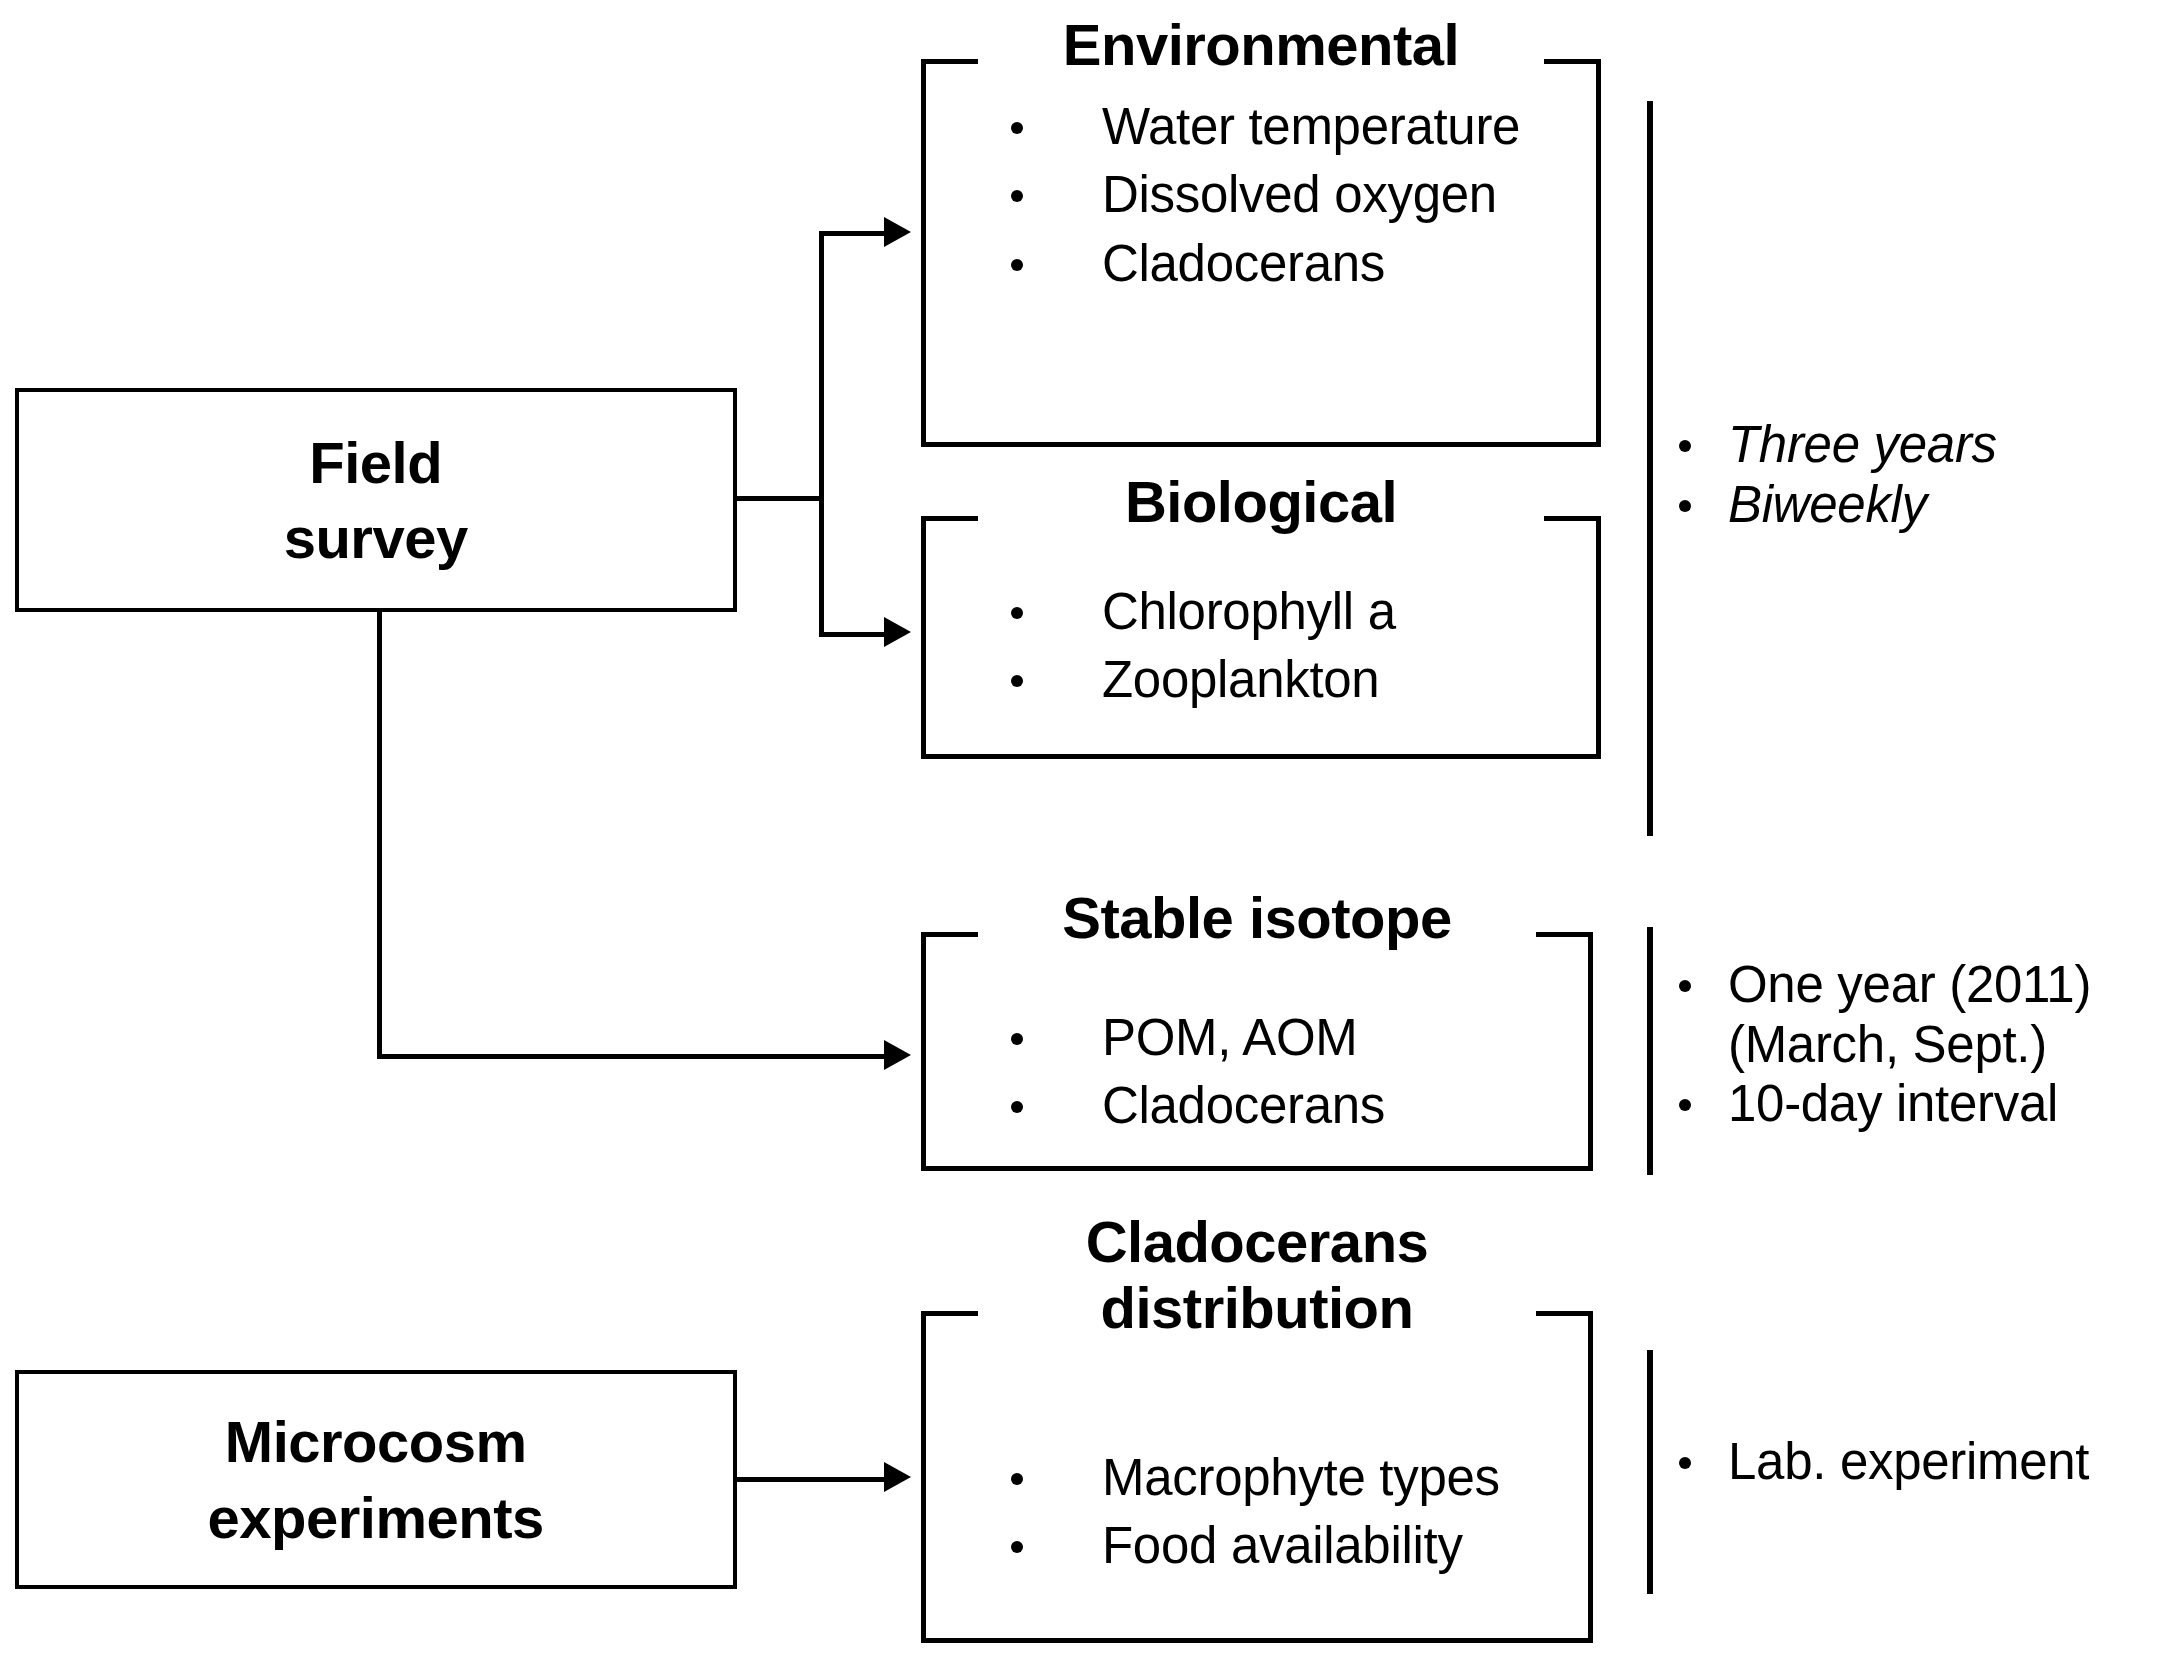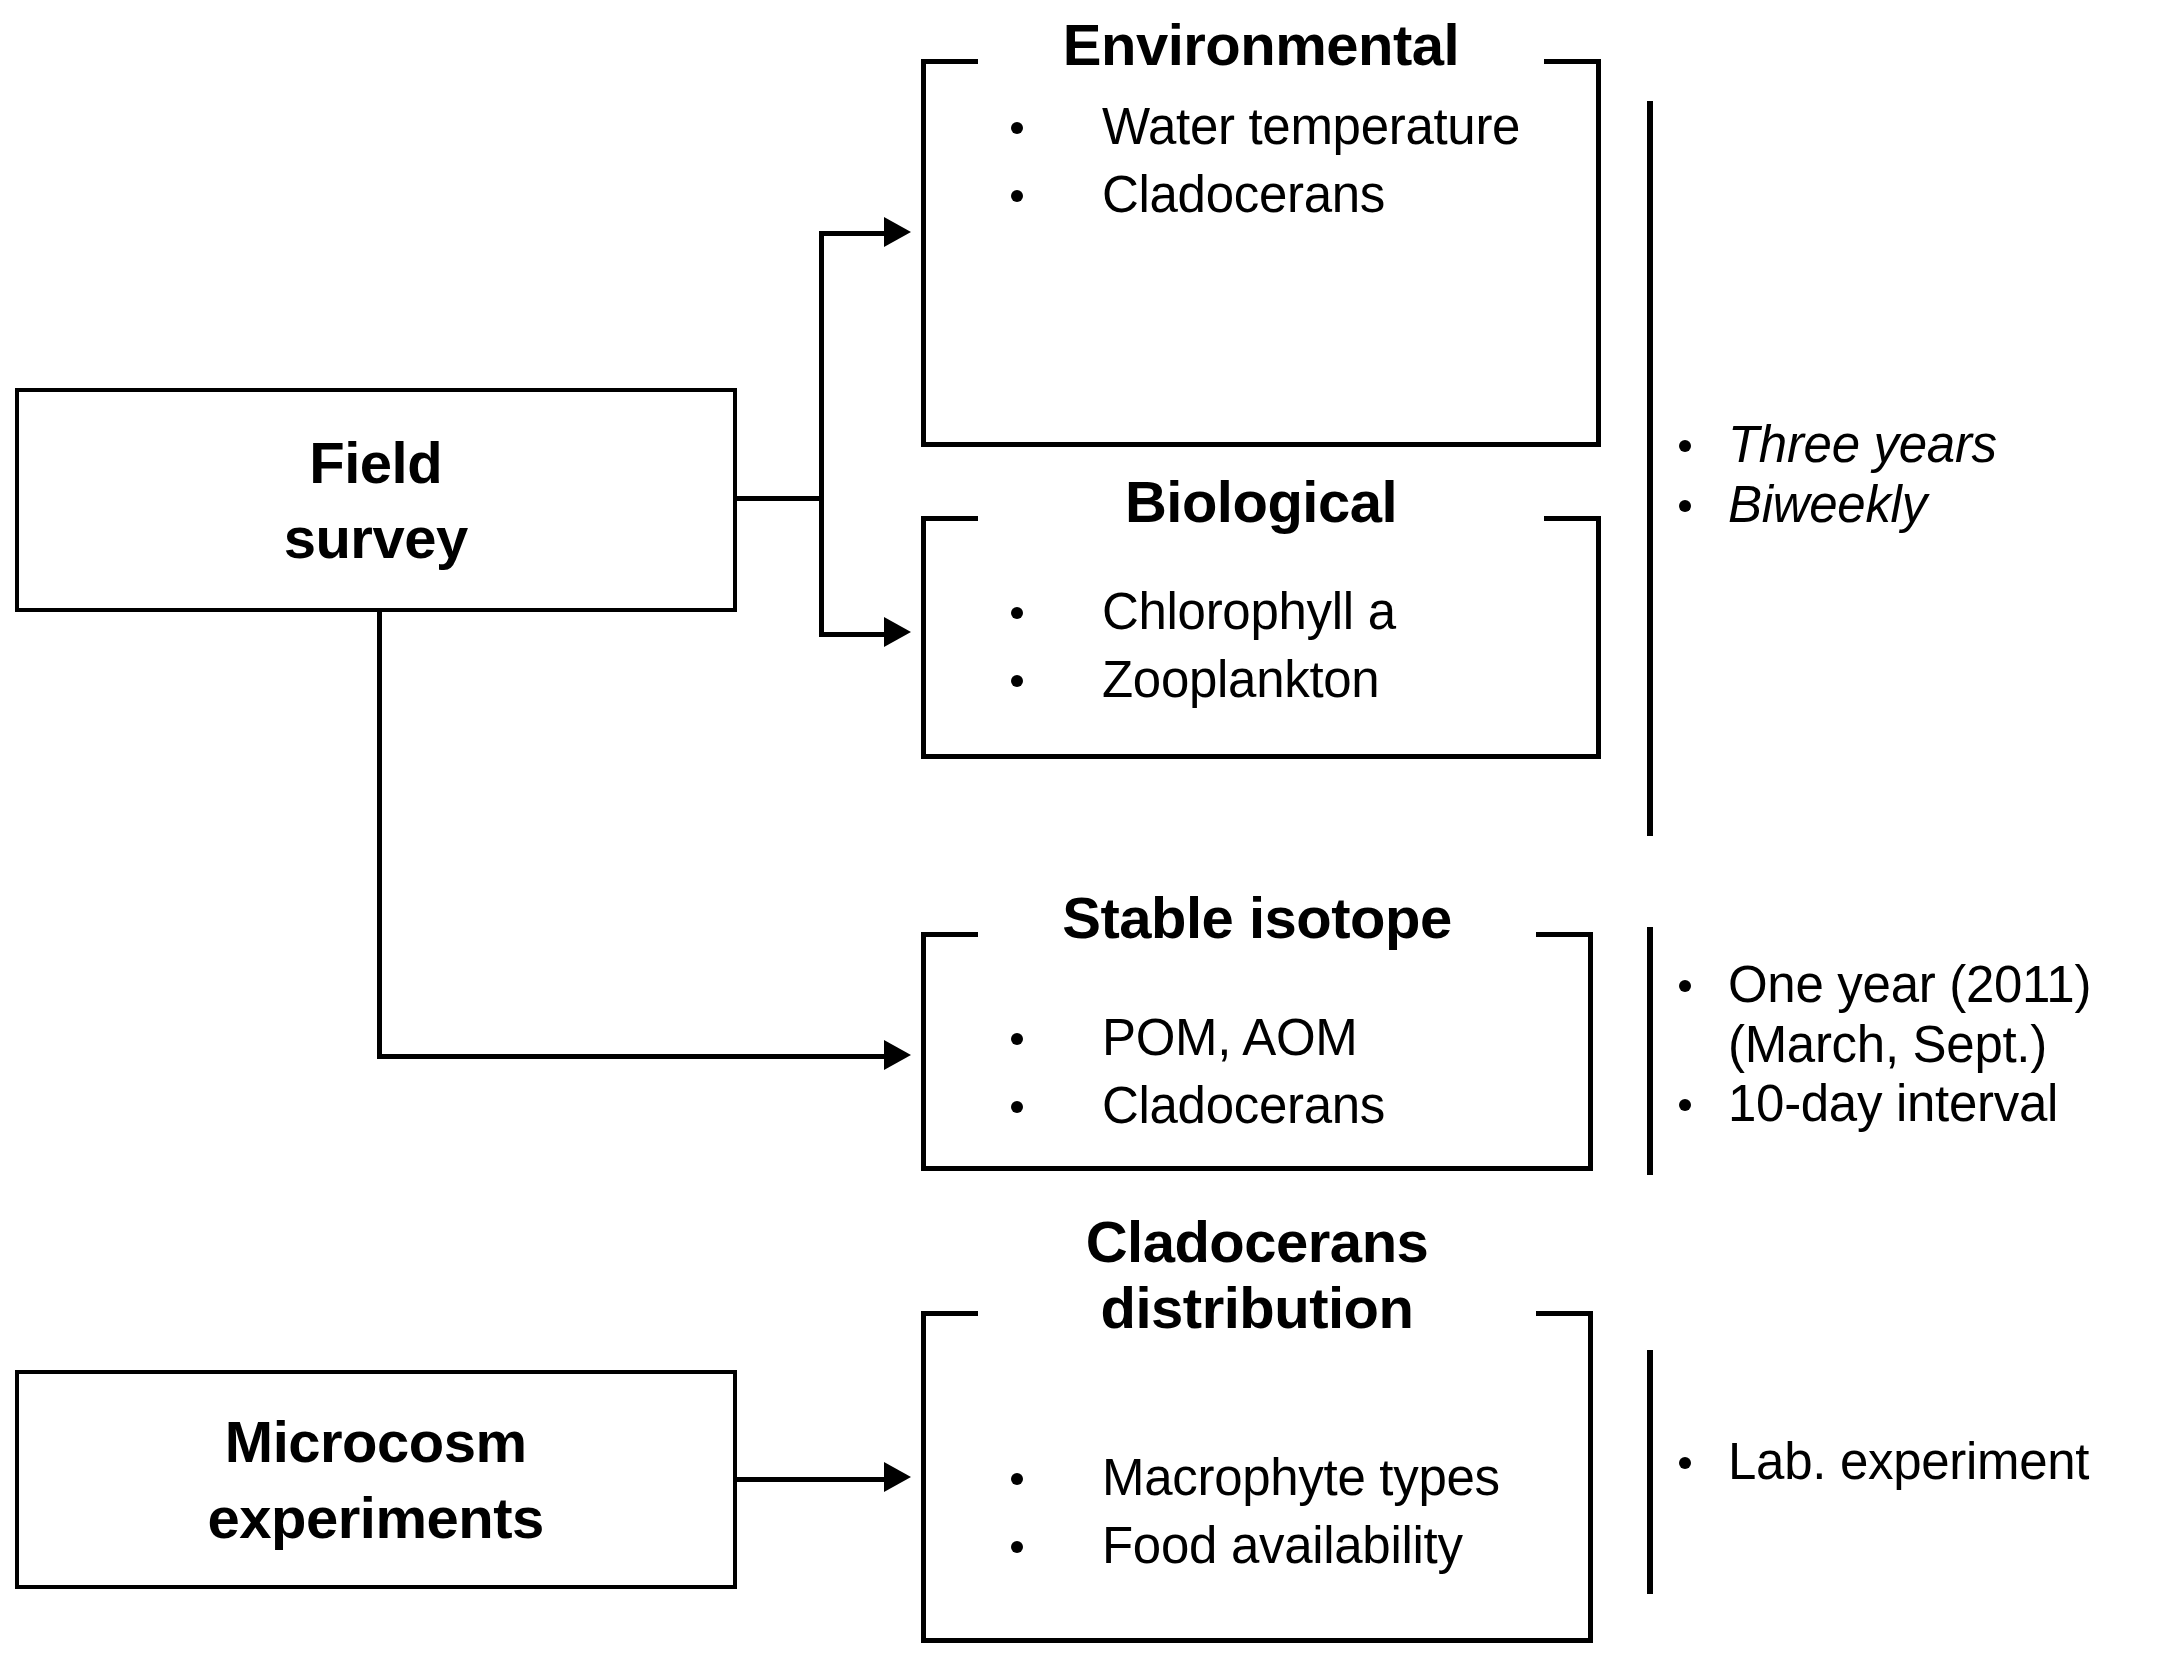--- a/index.html
+++ b/index.html
@@ -100,20 +100,21 @@
     <div class="top-stub l" style="width:57px;"></div>
     <div class="top-stub r" style="width:57px;"></div>
     <div class="edge-l"></div>
     <div class="edge-r"></div>
     <div class="edge-b"></div>
     <div class="brk-title" style="top:-47px;">
       <span class="ln">Environmental</span>
     </div>
     <ul class="blist" style="left:84px;top:42px;">
       <li>Water temperature</li>
+      <li>Dissolved oxygen</li>
       <li>Cladocerans</li>
     </ul>
   </div>
 
   <div class="brk" style="left:921px;top:516px;width:680px;height:243px;">
     <div class="top-stub l" style="width:57px;"></div>
     <div class="top-stub r" style="width:57px;"></div>
     <div class="edge-l"></div>
     <div class="edge-r"></div>
     <div class="edge-b"></div>

